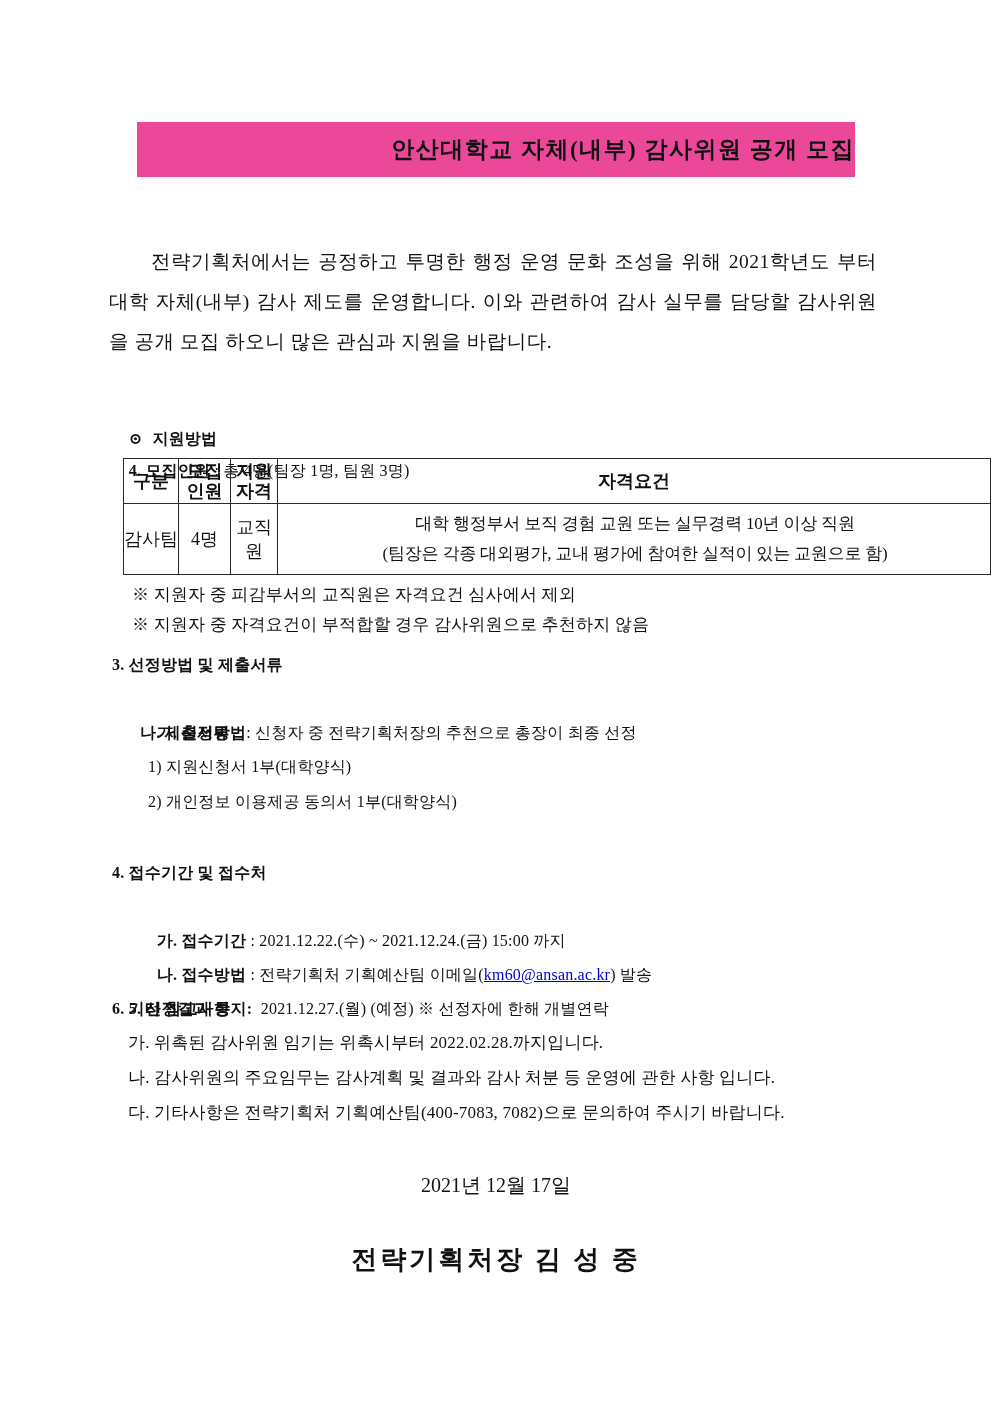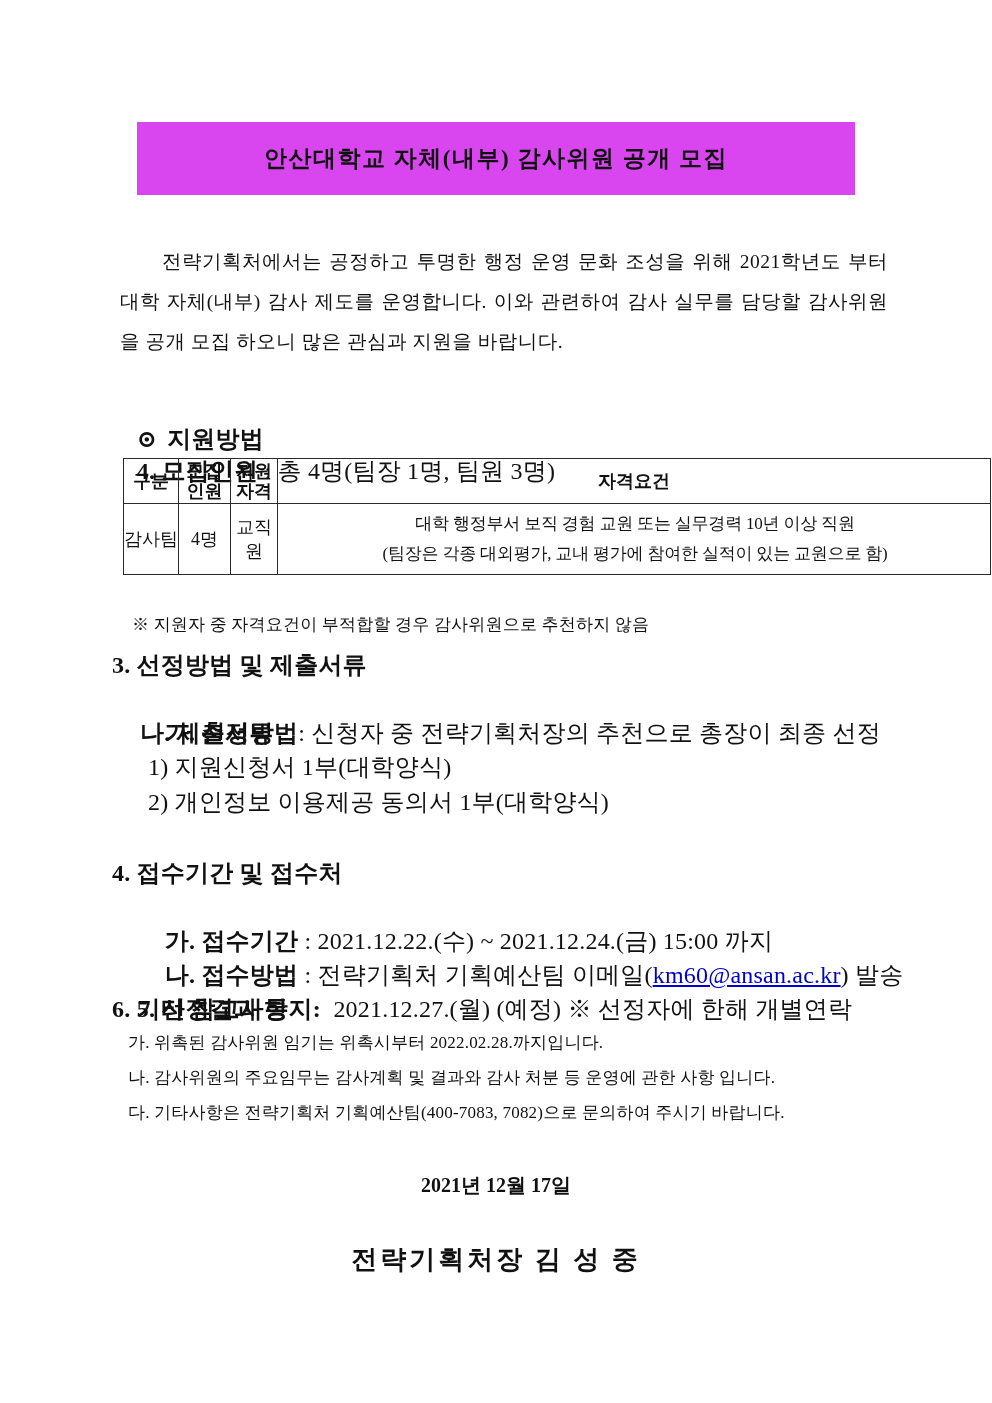--- a/index.html
+++ b/index.html
@@ -8,40 +8,40 @@
     width: 992px;
     height: 1403px;
     background: #ffffff;
     font-family: "Liberation Serif", "DejaVu Serif", serif;
     color: #111111;
     overflow: hidden;
   }
   .title-box {
     position: absolute;
     left: 137px; top: 122px;
-    width: 718px; height: 73px;
-    background: #d946ef;
-    display: flex; align-items: center; justify-content: center;
+    width: 718px; height: 55px;
+    background: #ec4899;
+    display: flex; align-items: center; justify-content: flex-end;
     font-size: 23px; font-weight: 700; letter-spacing: 1.5px;
   }
   .intro {
     position: absolute;
-    left: 120px; top: 222px;
+    left: 109px; top: 222px;
     width: 768px;
     font-size: 19.5px;
     line-height: 40px;
     text-align: justify;
     text-indent: 42px;
     word-break: break-all;
     letter-spacing: 0.5px;
   }
   .l {
     position: absolute;
     left: 112px;
-    font-size: 24px;
+    font-size: 16px;
     line-height: 34px;
     white-space: pre;
     letter-spacing: 0.2px;
   }
   .b { font-weight: 700; }
   .note { font-size: 17px; line-height: 30px; left: 132px; }
   .ind1 { left: 140px; }
   .ind2 { left: 148px; }
   .ind3 { left: 128px; font-size: 17px; }
   .bullet { margin-right: 10px; }
@@ -69,21 +69,20 @@
     height: 66px;
     text-align: center;
     font-size: 18px;
   }
   .tbl .trow td.req { text-align: center; padding: 2px 6px 2px 8px; }
   .reqline { white-space: nowrap; font-size: 17px; line-height: 30px; letter-spacing: -0.2px; }
   .center-line {
     position: absolute;
     left: 0; width: 992px;
     text-align: center;
-    font-weight: bold;
   }
   .date-line { top: 1168px; font-size: 20px; line-height: 34px; }
   .sign-line { top: 1240px; font-size: 26px; line-height: 40px; font-weight: 700; letter-spacing: 3px; }
   a.email-link { color: #0000cc; text-decoration: underline; margin-top: 44px; }
 </style>
 </head>
 <body>
 
 <div class="page">
 
@@ -126,20 +125,21 @@
       <td>4명</td>
       <td>교직원</td>
       <td class="req">
         <div class="reqline">대학 행정부서 보직 경험 교원 또는 실무경력 10년 이상 직원</div>
         <div class="reqline">(팀장은 각종 대외평가, 교내 평가에 참여한 실적이 있는 교원으로 함)</div>
       </td>
     </tr>
   </tbody>
     </table>
 
+  <div class="l note" style="top:580px">※ 지원자 중 피감부서의 교직원은 자격요건 심사에서 제외</div>
   <div class="l note" style="top:610px">※ 지원자 중 자격요건이 부적합할 경우 감사위원으로 추천하지 않음</div>
 
   <div class="l b" style="top:648px">3. 선정방법 및 제출서류</div>
 
   <div class="l ind1" style="top:682px">
     <span class="b">가. 선정방법</span><span>: 신청자 중 전략기획처장의 추천으로 총장이 최종 선정</span>
   </div>
 
   <div class="l ind1 b" style="top:716px">나. 제출서류</div>
 

